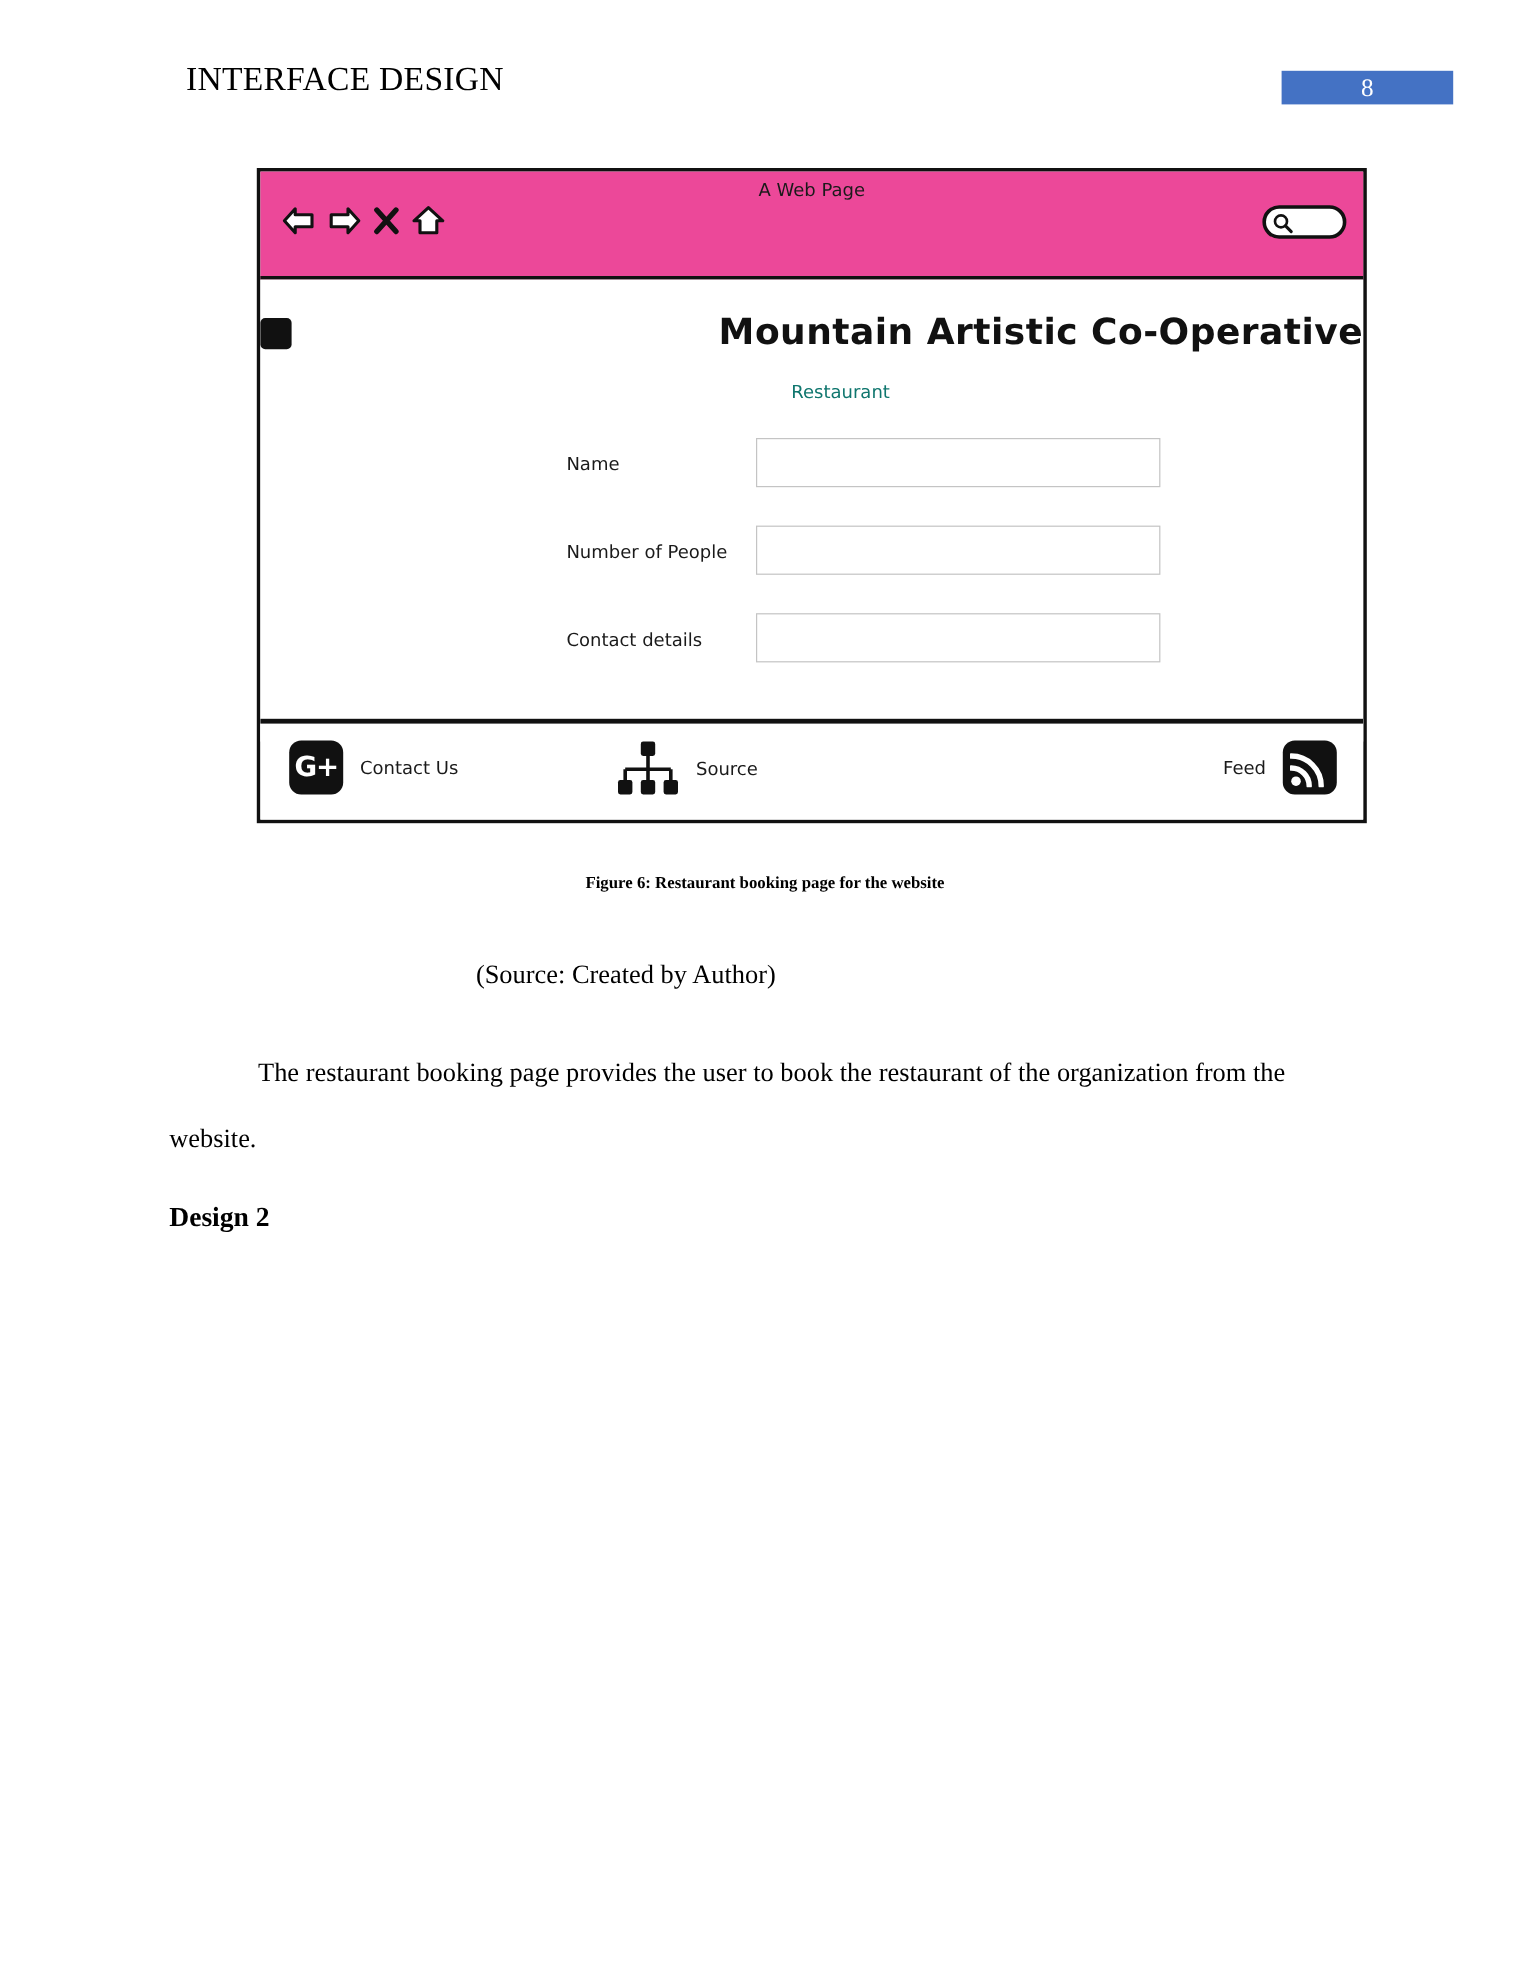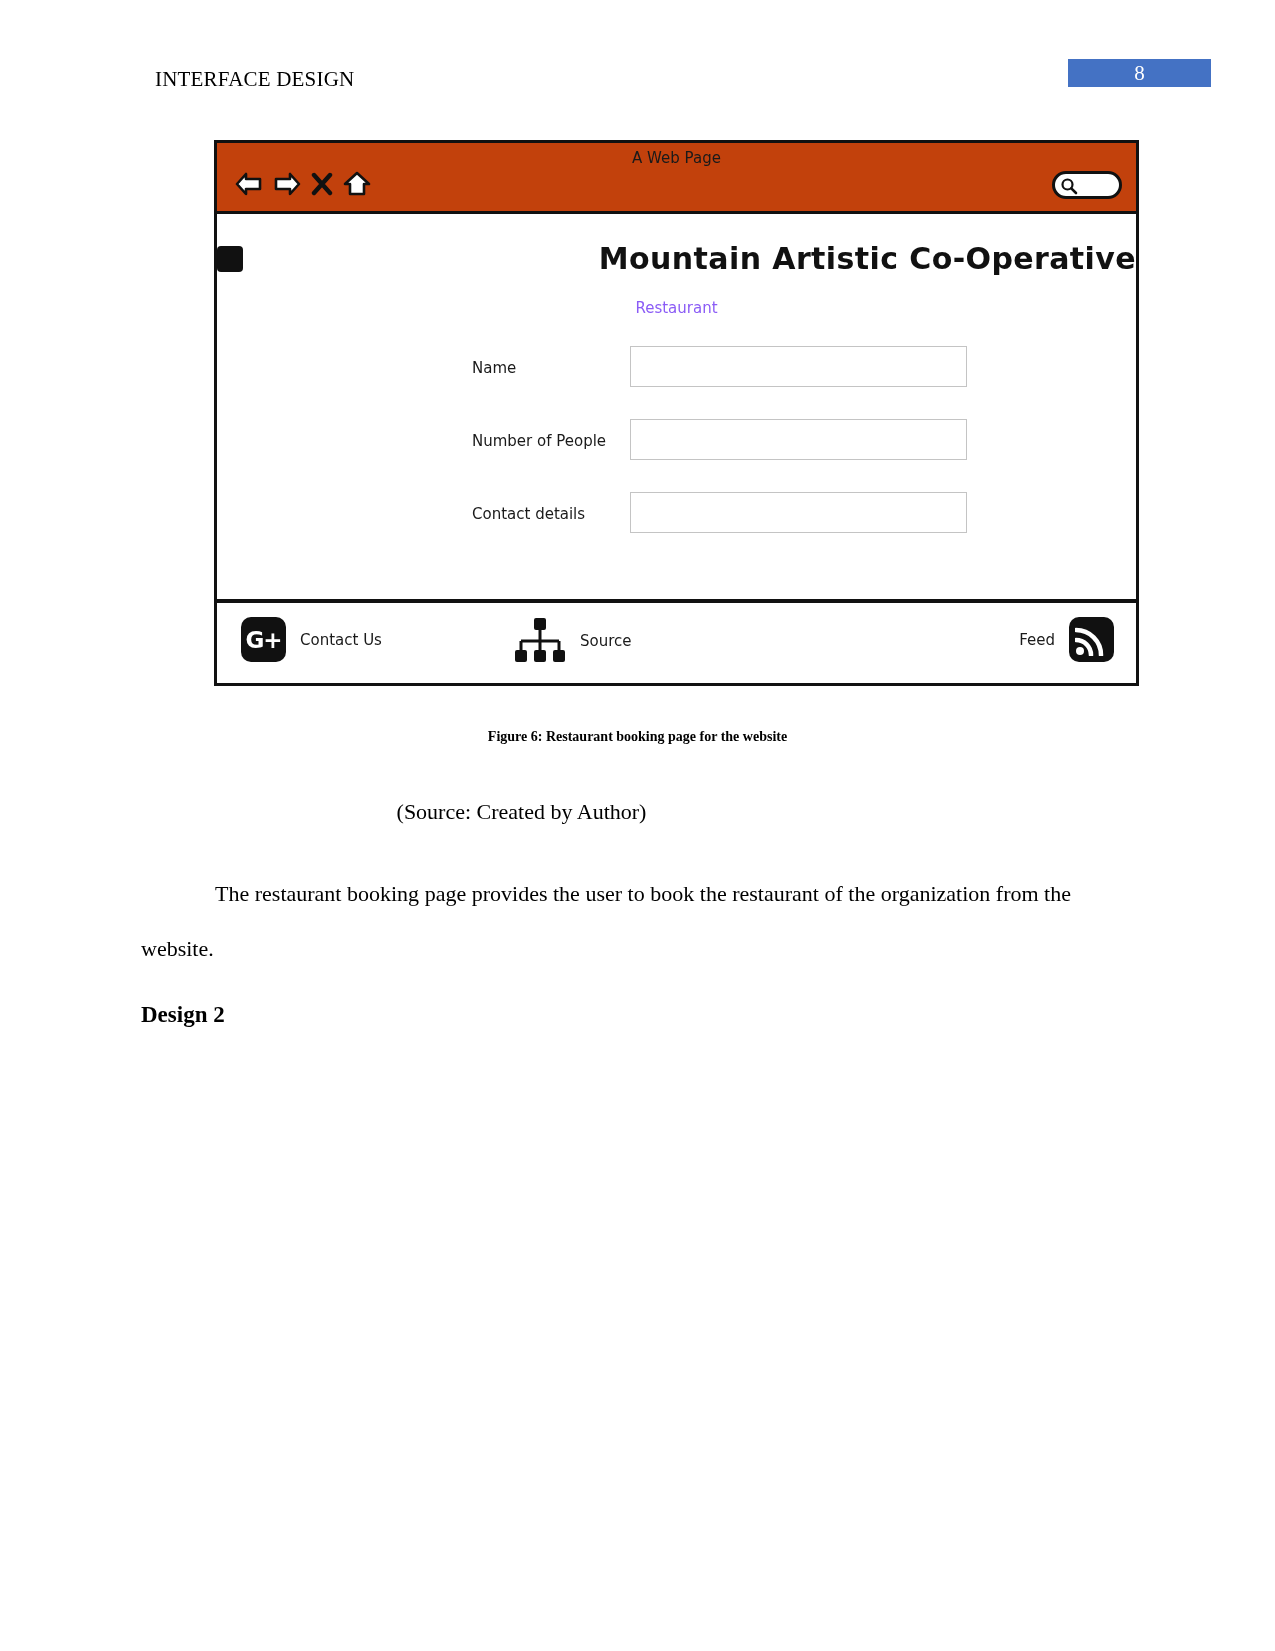--- a/index.html
+++ b/index.html
@@ -20,22 +20,22 @@
   .page-header {
     position: absolute;
     top: 52px;
     left: 0;
     width: 1275px;
     height: 40px;
   }
   .header-title {
     position: absolute;
     left: 155px;
-    top: 12px;
-    font-size: 21px;
+    top: 0;
+    font-size: 28px;
     letter-spacing: 0.2px;
     line-height: 30px;
     white-space: nowrap;
   }
   .page-number-box {
     position: absolute;
     right: 64px;
     top: 7px;
     width: 143px;
     height: 28px;
@@ -62,22 +62,22 @@
     height: 546px;
     border: 3px solid #111;
     background: #ffffff;
     box-sizing: border-box;
     font-family: "DejaVu Sans", sans-serif;
   }
 
   
   .browser-chrome {
     position: relative;
-    height: 71px;
-    background: #c2410c;
+    height: 90px;
+    background: #ec4899;
     border-bottom: 3px solid #111;
     box-sizing: border-box;
   }
   .chrome-title {
     position: absolute;
     top: 6px;
     left: 0;
     right: 0;
     text-align: center;
     font-size: 15px;
@@ -160,22 +160,23 @@
     color: #111;
     font-family: "DejaVu Sans", sans-serif;
   }
   .section-label {
     position: absolute;
     top: 85px;
     left: 0;
     width: 100%;
     text-align: center;
     font-size: 15px;
-    color: #8b5cf6;
-    font-family: "DejaVu Sans", sans-serif;
+    color: #0f766e;
+    font-family: "DejaVu Sans", sans-serif;
+    padding-left: 24px;
   }
   .form-area {
     position: absolute;
     top: 125px;
     left: 0;
     width: 100%;
   }
   .form-row {
     position: relative;
     height: 62px;

